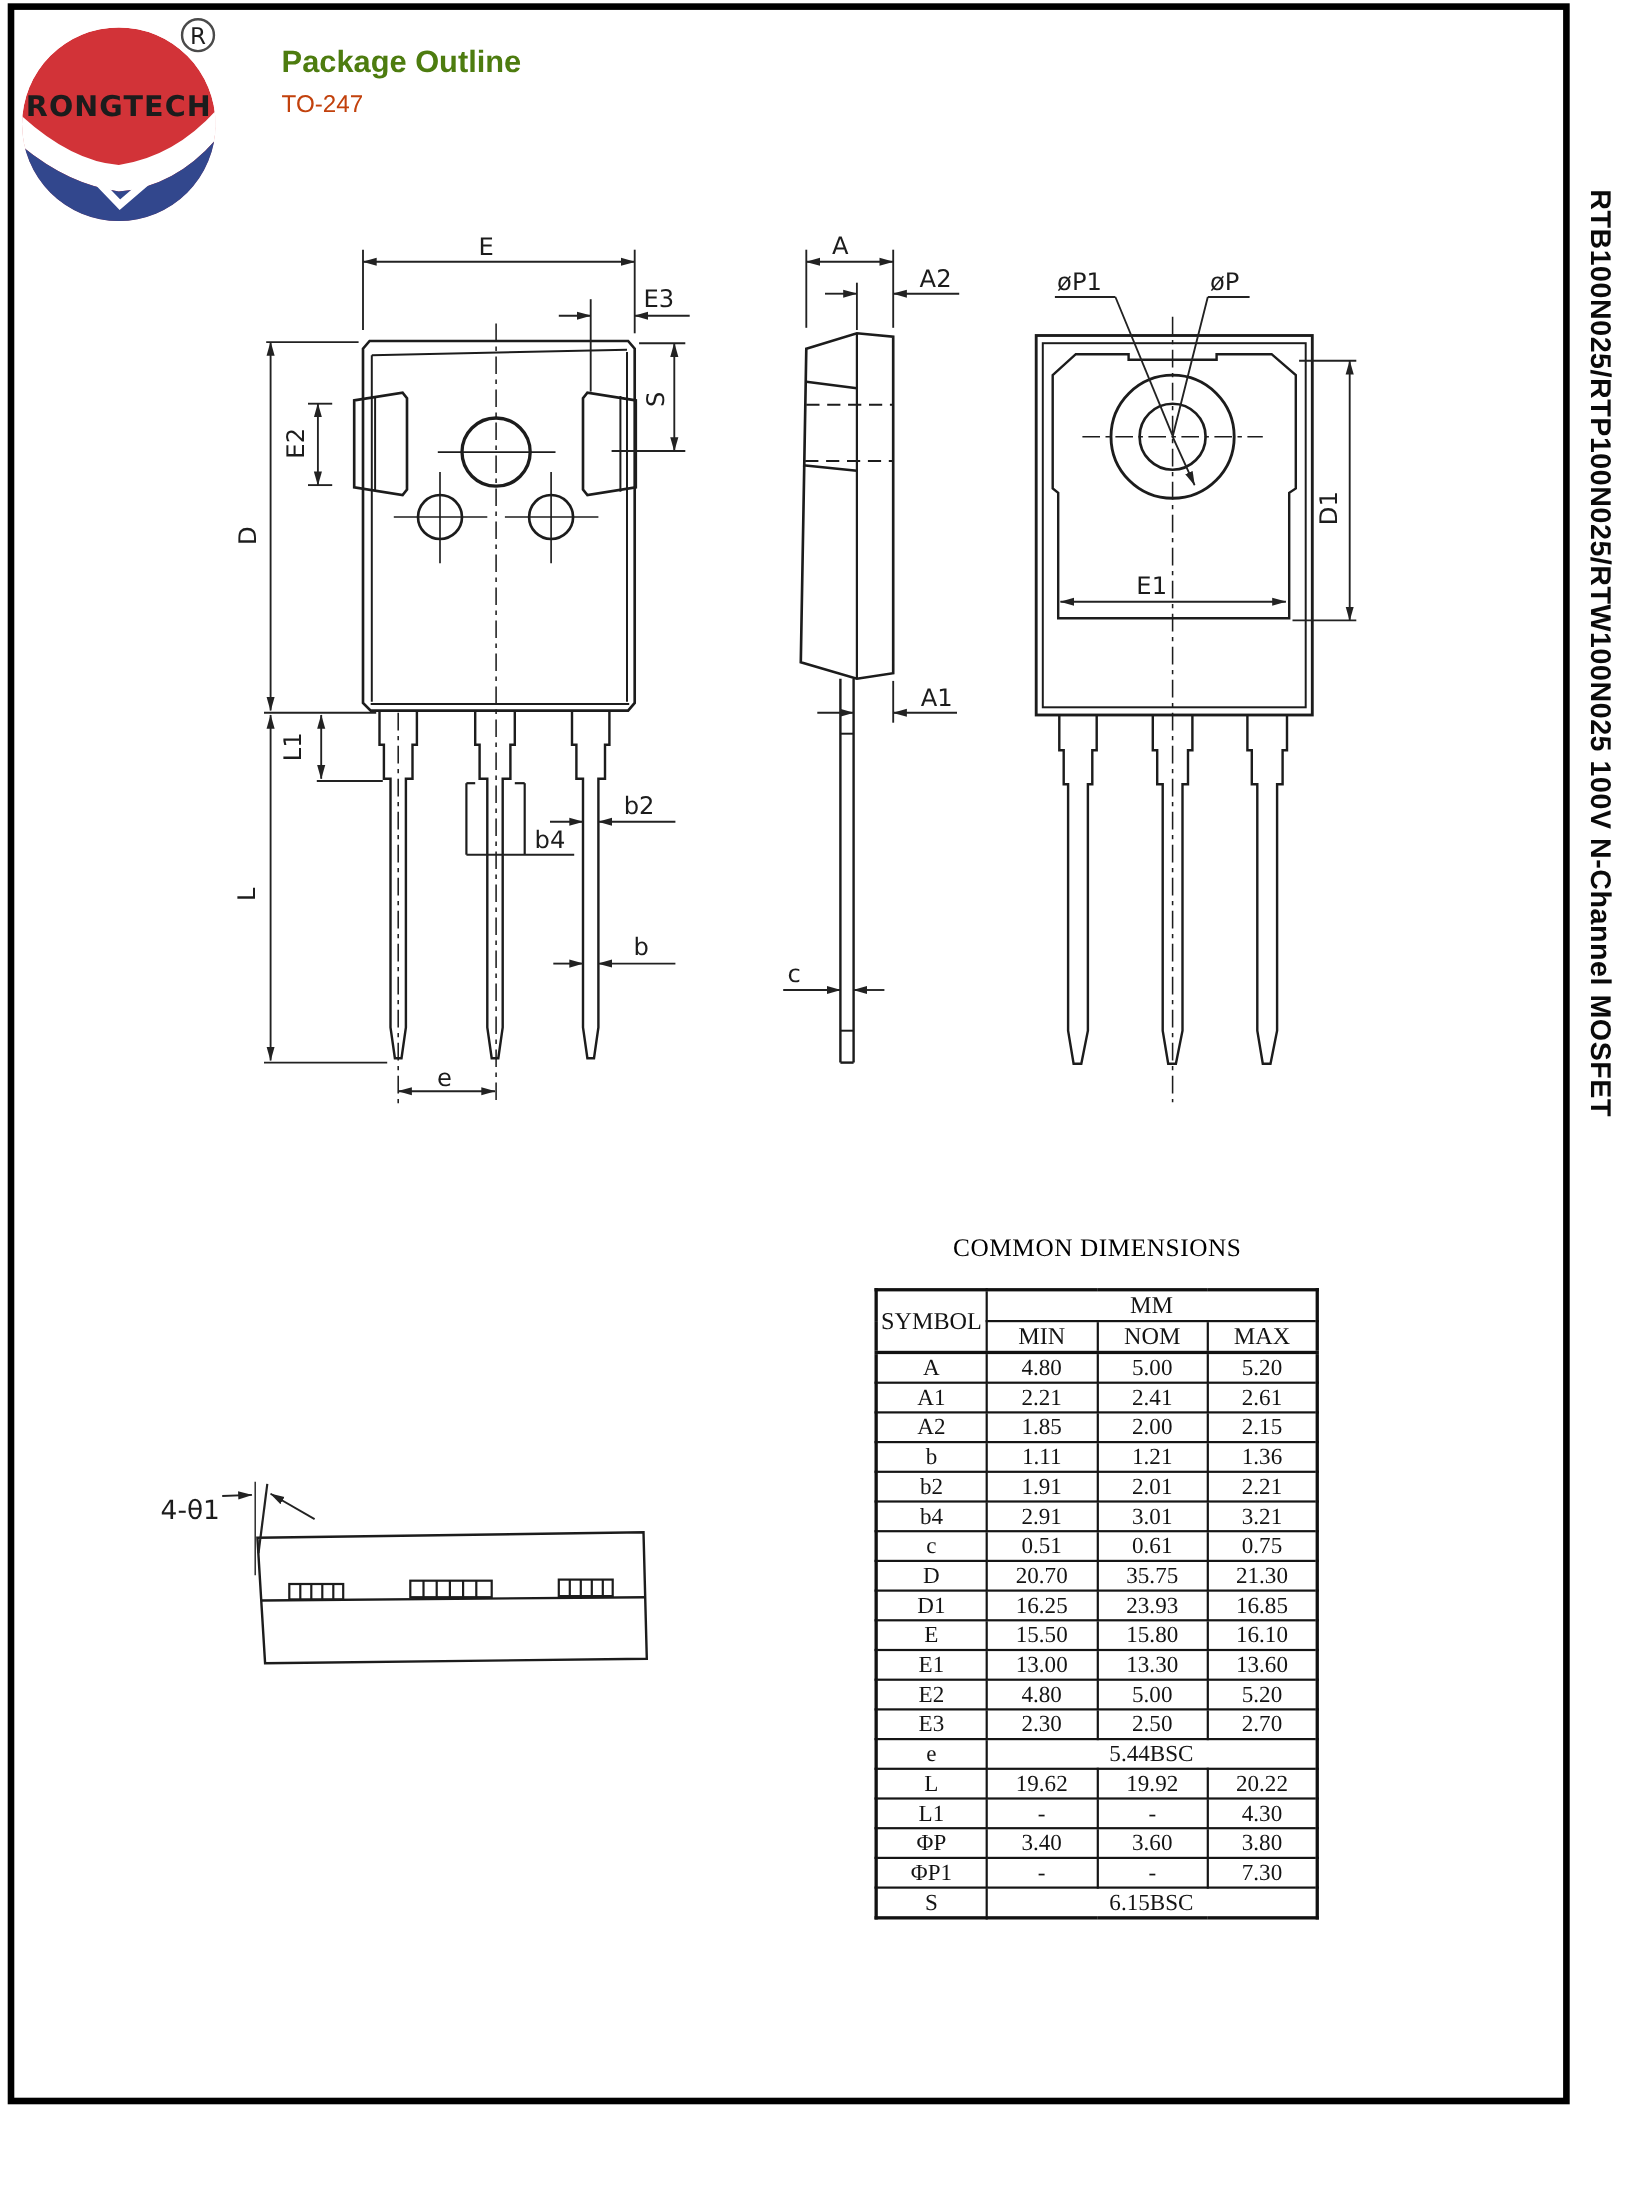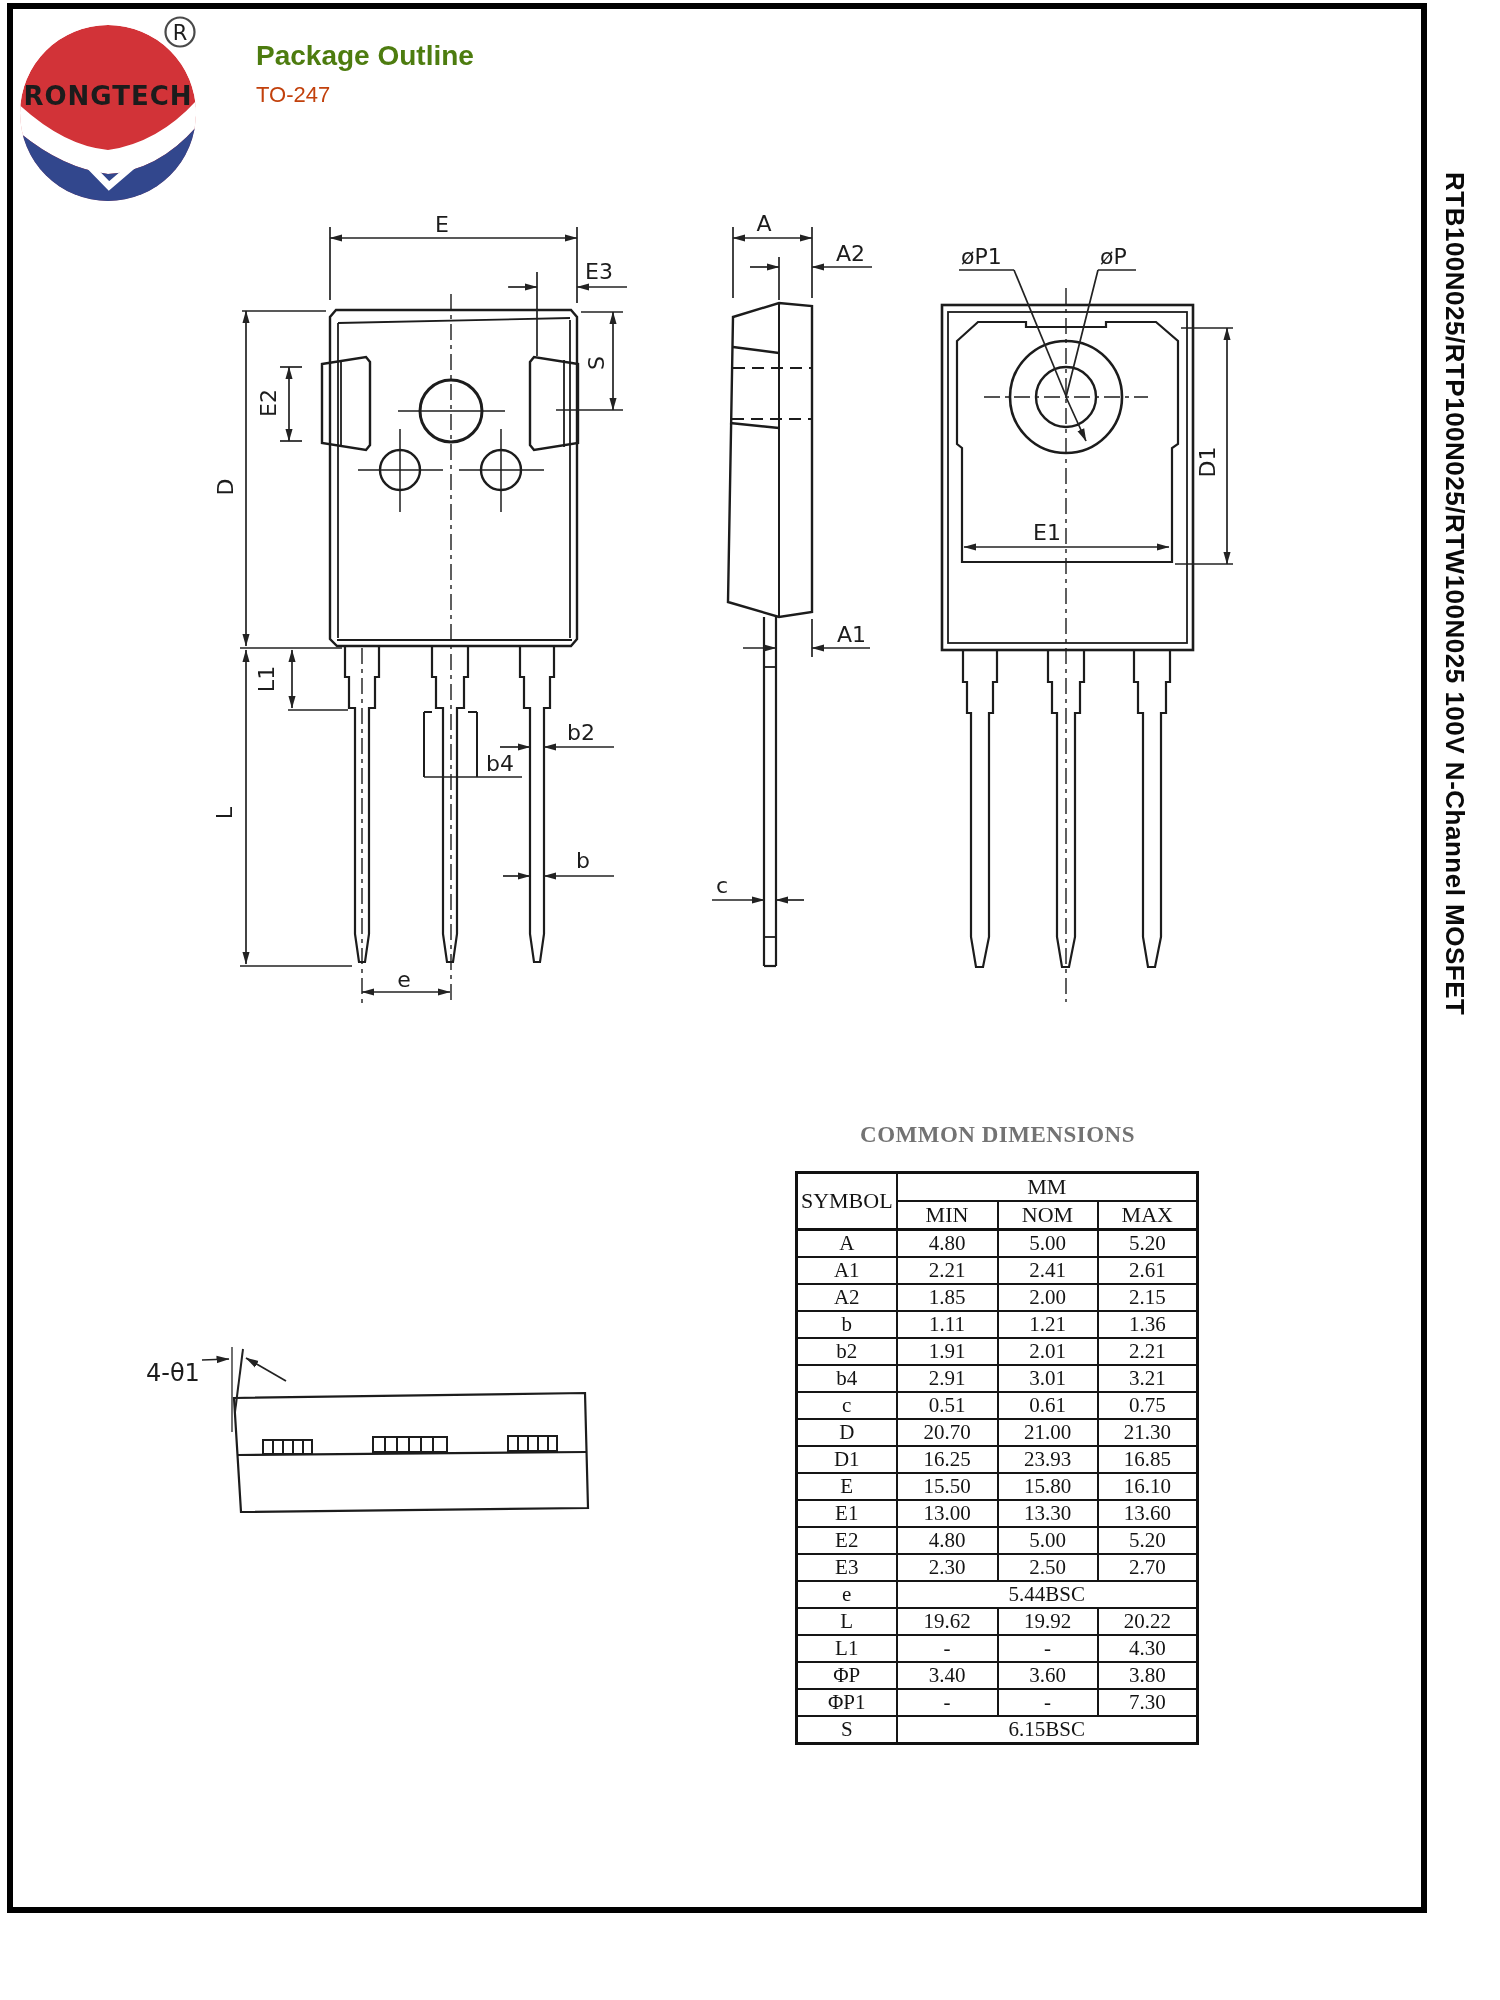--- a/index.html
+++ b/index.html
@@ -8,21 +8,21 @@
   #frame{position:absolute;left:7px;top:3px;width:1420px;height:1910px;
          border:6px solid #000;box-sizing:border-box;}
   #logo{position:absolute;left:10px;top:8px;}
   #page-title{position:absolute;left:256px;top:40px;font-size:28px;font-weight:bold;color:#4d7c0f;}
   #page-subtitle{position:absolute;left:256px;top:82px;font-size:22px;color:#c2410c;}
   #banner{position:absolute;left:1470px;top:172px;transform:rotate(90deg);transform-origin:0 0;
           font-size:26px;font-weight:bold;white-space:nowrap;letter-spacing:.5px;color:#0a0a0a;}
   #drawing{position:absolute;left:0;top:0;}
   
   #table-wrap{position:absolute;left:795px;top:1122px;width:405px;font-family:"Liberation Serif",serif;}
-  #table-title{width:100%;text-align:center;font-size:23px;font-weight:700;letter-spacing:.5px;color:#737373;}
+  #table-title{width:100%;text-align:center;font-size:23px;font-weight:400;letter-spacing:.5px;color:#000000;}
   table.dims{border-collapse:collapse;width:401px;margin-top:23px;table-layout:fixed;
              font-size:21px;color:#141414;}
   table.dims th,table.dims td{border:2px solid #151515;text-align:center;padding:0;}
   table.dims thead th{font-size:22px;font-weight:normal;}
   table.dims .hrow1{height:28px;}
   table.dims .hrow2{height:26px;}
   table.dims tbody tr{height:27px;}
   table.dims{border:3px solid #111;}
   table.dims thead{border-bottom:3px solid #111;}
   col.c-sym{width:100px}col.c-min{width:101px}col.c-nom{width:100px}col.c-max{width:100px}
@@ -313,21 +313,21 @@
           </tr>
         <tr>
             <td>c</td>
             <td>0.51</td>
             <td>0.61</td>
             <td>0.75</td>
           </tr>
         <tr>
             <td>D</td>
             <td>20.70</td>
-            <td>21.00</td>
+            <td>35.75</td>
             <td>21.30</td>
           </tr>
         <tr>
             <td>D1</td>
             <td>16.25</td>
             <td>23.93</td>
             <td>16.85</td>
           </tr>
         <tr>
             <td>E</td>

